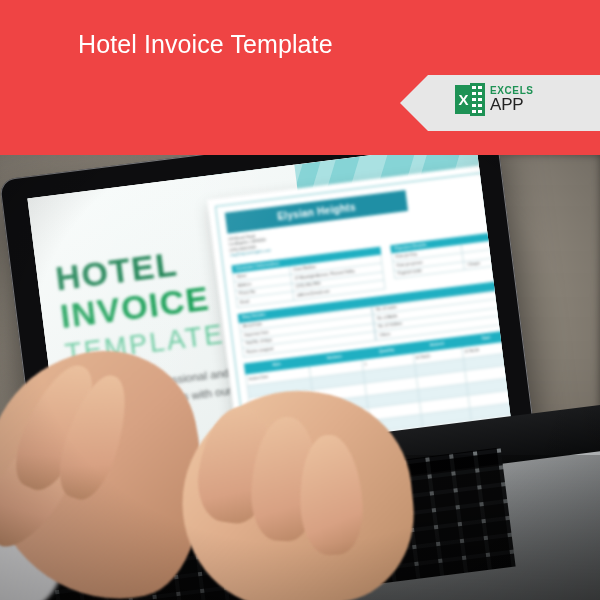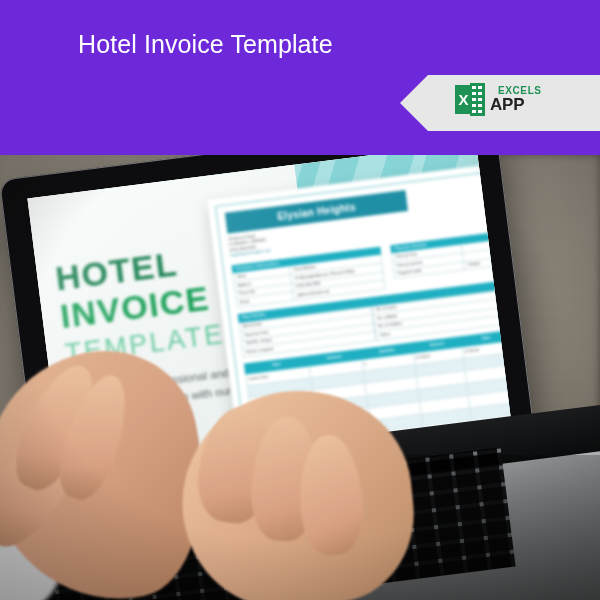--- a/index.html
+++ b/index.html
@@ -6,21 +6,21 @@
   body{
     width:600px;height:600px;overflow:hidden;
     font-family:"Liberation Sans","DejaVu Sans",sans-serif;
     background:#ffffff;
   }
   #stage{position:relative;width:600px;height:600px;overflow:hidden;background:#fff;}
 
   
   .promo{
     position:absolute;left:0;top:0;width:600px;height:155px;
-    background:#6d28d9;overflow:hidden;
+    background:#ef4444;overflow:hidden;
   }
   .promo-title{
     position:absolute;left:78px;top:32px;
     font-size:25px;font-weight:400;color:#ffffff;letter-spacing:.1px;
     white-space:nowrap;line-height:1;
   }
   .promo-sub{
     position:absolute;left:76px;top:78px;
     font-size:31px;font-weight:bold;color:#ffffff;letter-spacing:-.2px;
     white-space:nowrap;line-height:1;
@@ -47,24 +47,24 @@
     display:flex;align-items:center;justify-content:center;
     font-family:"Liberation Sans",sans-serif;
   }
   .xl-icon .sheet{
     position:absolute;left:15px;top:0;width:15px;height:33px;
     background:#1e9255;
   }
   .xl-icon .sheet .cell{position:absolute;background:#ffffff;}
   .logo-text{display:flex;flex-direction:column;line-height:1;}
   .logo-excels{
-    font-size:10px;font-weight:bold;color:#1e9255;letter-spacing:.6px;margin-left:8px;
+    font-size:10px;font-weight:bold;color:#1e9255;letter-spacing:.6px;
   }
   .logo-app{
-    font-size:17px;font-weight:bold;color:#232323;letter-spacing:-.2px;
+    font-size:17px;font-weight:normal;color:#232323;letter-spacing:-.2px;
     margin-top:0;
   }
 
   
   .photo{
     position:absolute;left:0;top:155px;width:600px;height:445px;overflow:hidden;
     background:linear-gradient(110deg,#8b8479 0%,#7d766c 28%,#6c655c 52%,#5b554d 70%,#3d3934 100%);
   }
   .bg-soft{
     position:absolute;left:0;top:0;width:600px;height:445px;

